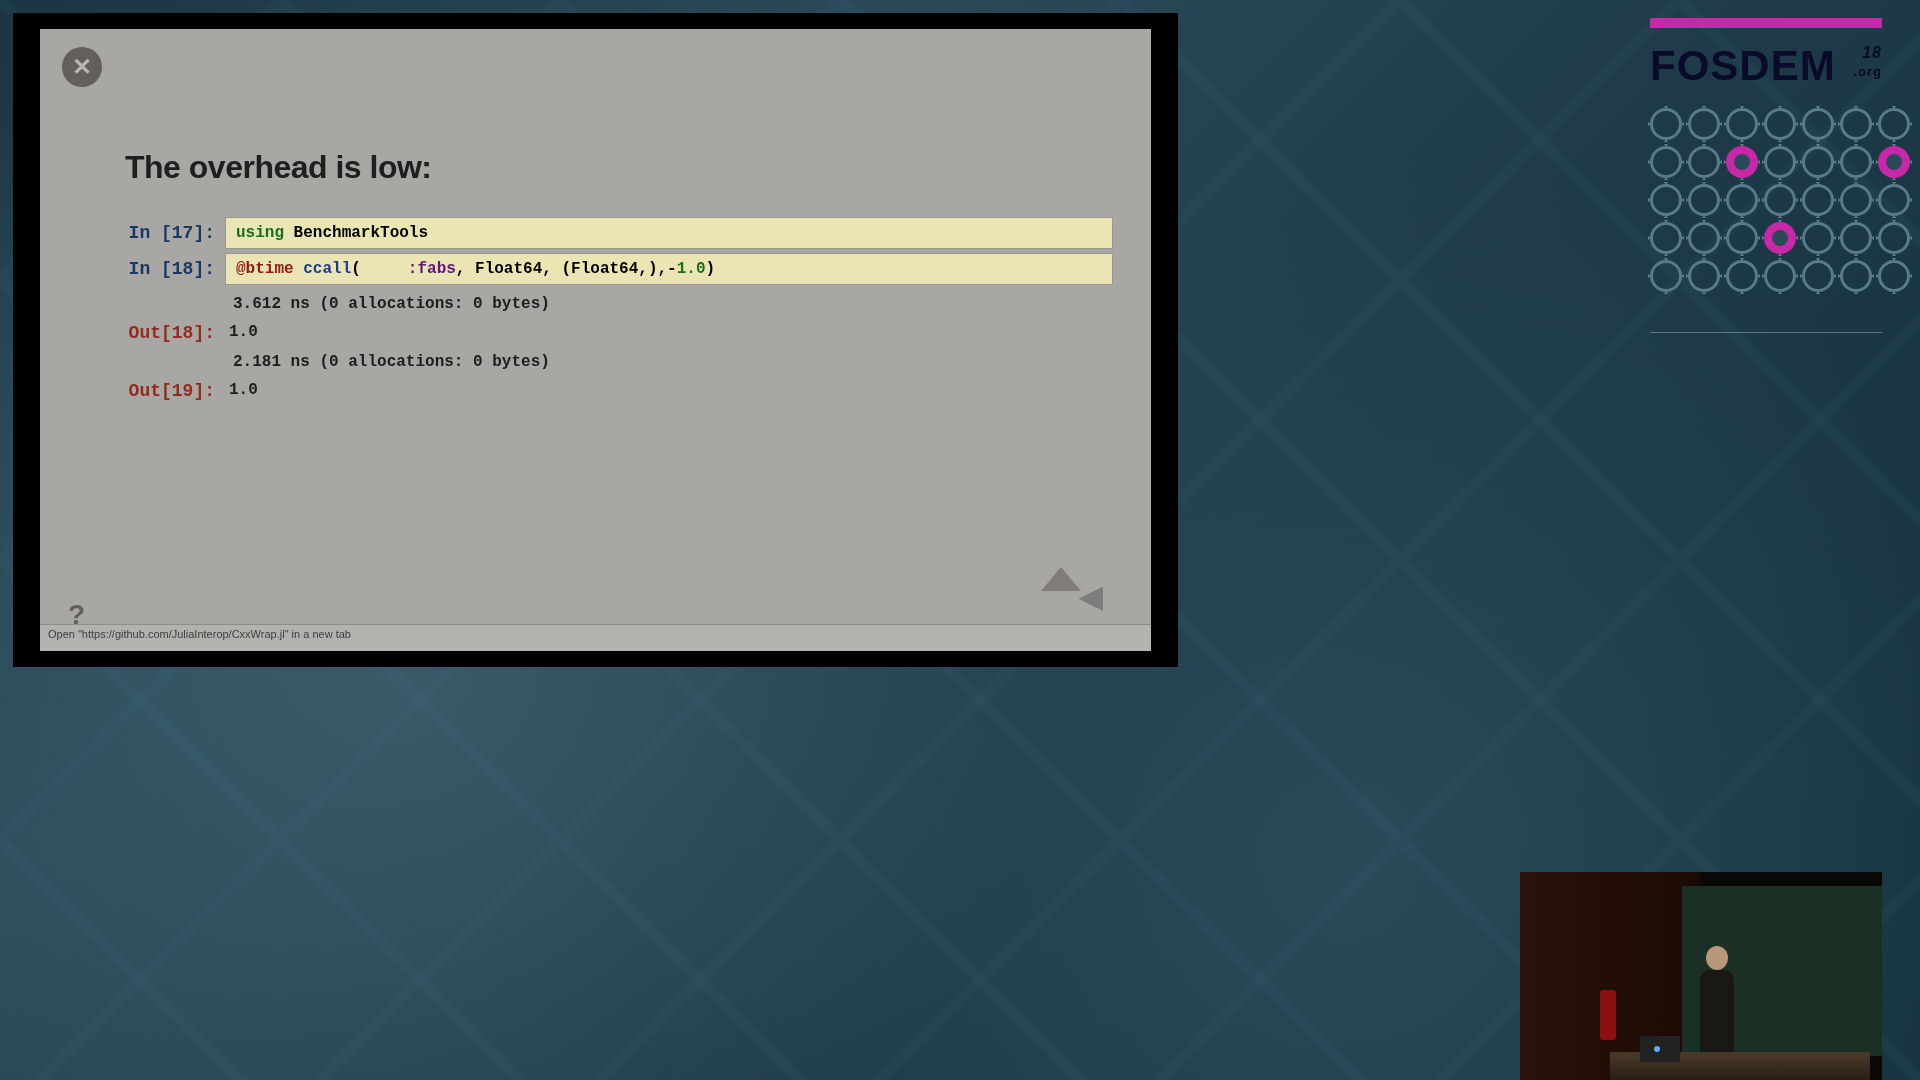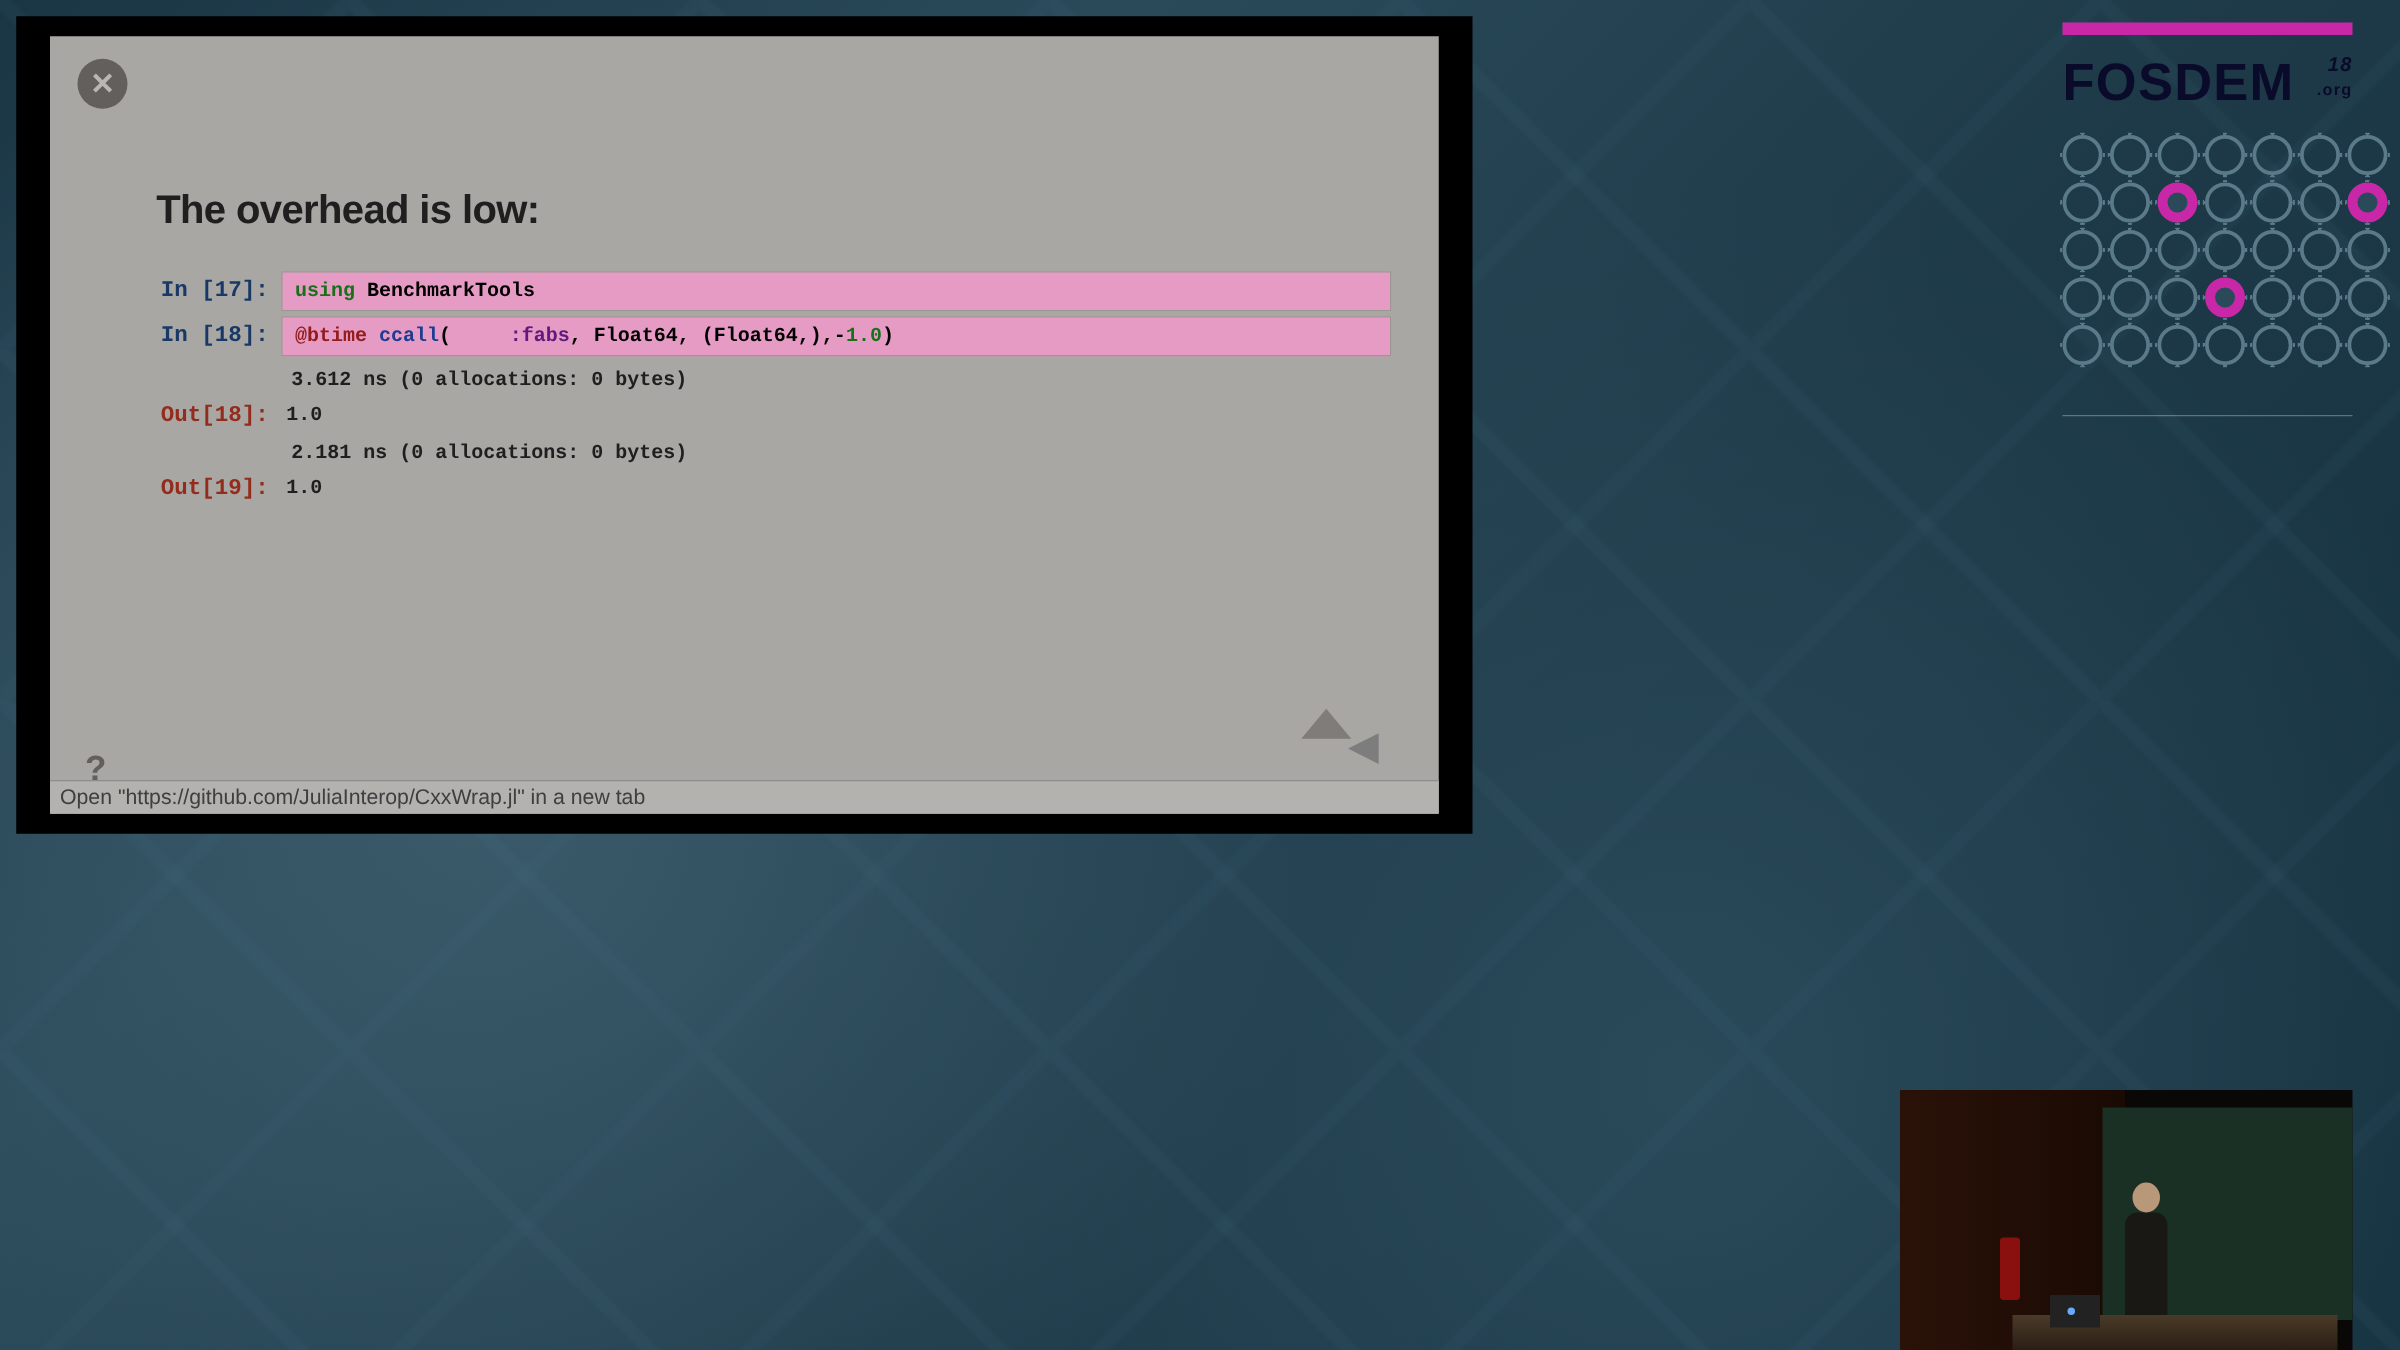--- a/index.html
+++ b/index.html
@@ -35,40 +35,40 @@
     background:#6a6764;display:flex;align-items:center;justify-content:center;
     color:#c9c6c3;font-weight:bold;font-size:24px;cursor:pointer;
   }
   .slide-body{position:absolute;left:85px;top:120px;right:38px;}
   .slide-title{font-size:32px;font-weight:bold;color:#222;margin:0 0 31px 0;letter-spacing:-.5px;}
   .cell{display:flex;margin-bottom:4px;}
   .prompt{flex:0 0 90px;text-align:right;padding:6px 10px 0 0;
     font-family:"Courier New",monospace;font-size:18px;font-weight:bold;}
   .prompt.in{color:#1a3d6e;}
   .prompt.out{color:#a03020;}
-  .code-box{flex:1;background:#f9a8d4;border:1px solid #a8a5a0;padding:6px 10px;
+  .code-box{flex:1;background:#fef9c3;border:1px solid #a8a5a0;padding:6px 10px;
     font-family:"Courier New",monospace;font-size:16px;white-space:pre;font-weight:bold;}
   .info-box{margin-left:90px;background:#d4a0a0;border:1px solid #c08080;
     padding:4px 10px;font-family:"Courier New",monospace;font-size:15px;font-weight:bold;
     margin-bottom:10px;width:850px;}
   .stdout{margin-left:108px;font-family:"Courier New",monospace;font-size:16px;
     font-weight:bold;color:#222;padding:6px 0 4px 0;}
   .outval{flex:1;padding:6px 0 0 4px;font-family:"Courier New",monospace;
     font-size:16px;font-weight:bold;color:#222;}
   .kw-green{color:#1a7a1a;} .kw-red{color:#a02020;} .kw-blue{color:#2040a0;}
   .kw-purple{color:#6a1a8a;margin-left:47px;} .kw-info{color:#206a20;} .kw-gray{color:#7a5050;}
   
   .help-btn{position:absolute;left:28px;bottom:20px;font-size:28px;font-weight:bold;
     color:#6a6764;cursor:pointer;}
   .nav-arrow{position:absolute;right:48px;bottom:36px;color:#888;font-size:32px;}
   .nav-up{position:absolute;right:70px;bottom:60px;width:0;height:0;
     border-left:20px solid transparent;border-right:20px solid transparent;
     border-bottom:24px solid #8a8784;}
   .status-bar{position:absolute;left:0;bottom:0;right:0;height:20px;
-    background:#c4c1be;font-size:17px;color:#444;padding:3px 8px;
+    background:#c4c1be;font-size:11px;color:#444;padding:3px 8px;
     border-top:1px solid #999;}
   
   .logo-panel{position:absolute;right:38px;top:0;width:232px;}
   .magenta-bar{height:10px;background:#c828a8;margin-bottom:14px;margin-top:18px;}
   .fosdem-text{font-size:42px;font-weight:900;letter-spacing:1px;color:#0a0a2a;
     position:relative;}
   .fosdem-sup{position:absolute;right:0;top:2px;font-size:16px;font-weight:900;color:#0a0a2a;font-style:italic;}
   .fosdem-sub{position:absolute;right:0;top:22px;font-size:13px;font-weight:700;color:#0a0a2a;}
   .gear-grid{margin-top:18px;display:grid;grid-template-columns:repeat(7,1fr);
     gap:6px;justify-items:center;}

